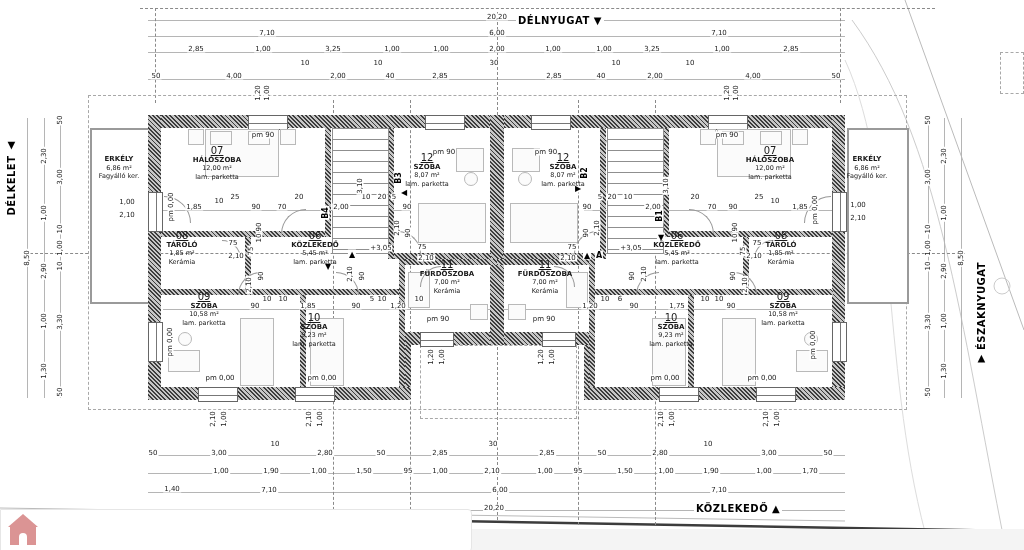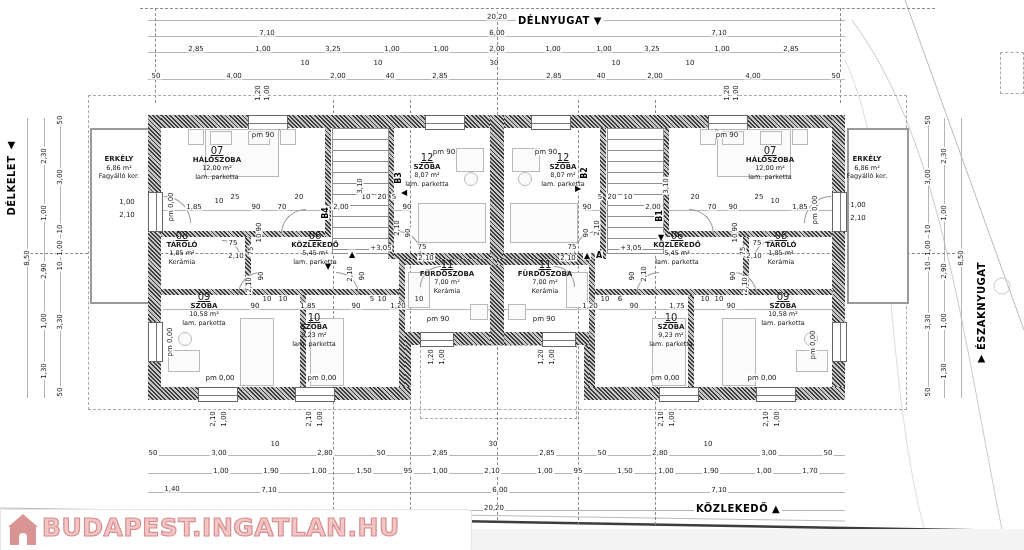--- a/index.html
+++ b/index.html
@@ -496,14 +496,13 @@
   <div class="compass" style="left:694px;top:503px;">KÖZLEKEDŐ ▲</div>
   <div class="compass vert" style="left:4px;top:140px;">DÉLKELET ▲</div>
   <div class="compass vert" style="left:974px;top:262px;">▼ ÉSZAKNYUGAT</div>
 
   <div id="brandcard"></div>
   <div id="brandicon">
     <div class="roof"></div>
       <div class="body"></div>
       <div class="door"></div>
   </div>
-  <div id="brandtext">BUDAPEST.INGATLAN.HU</div>
 </div>
 
 </body></html>

